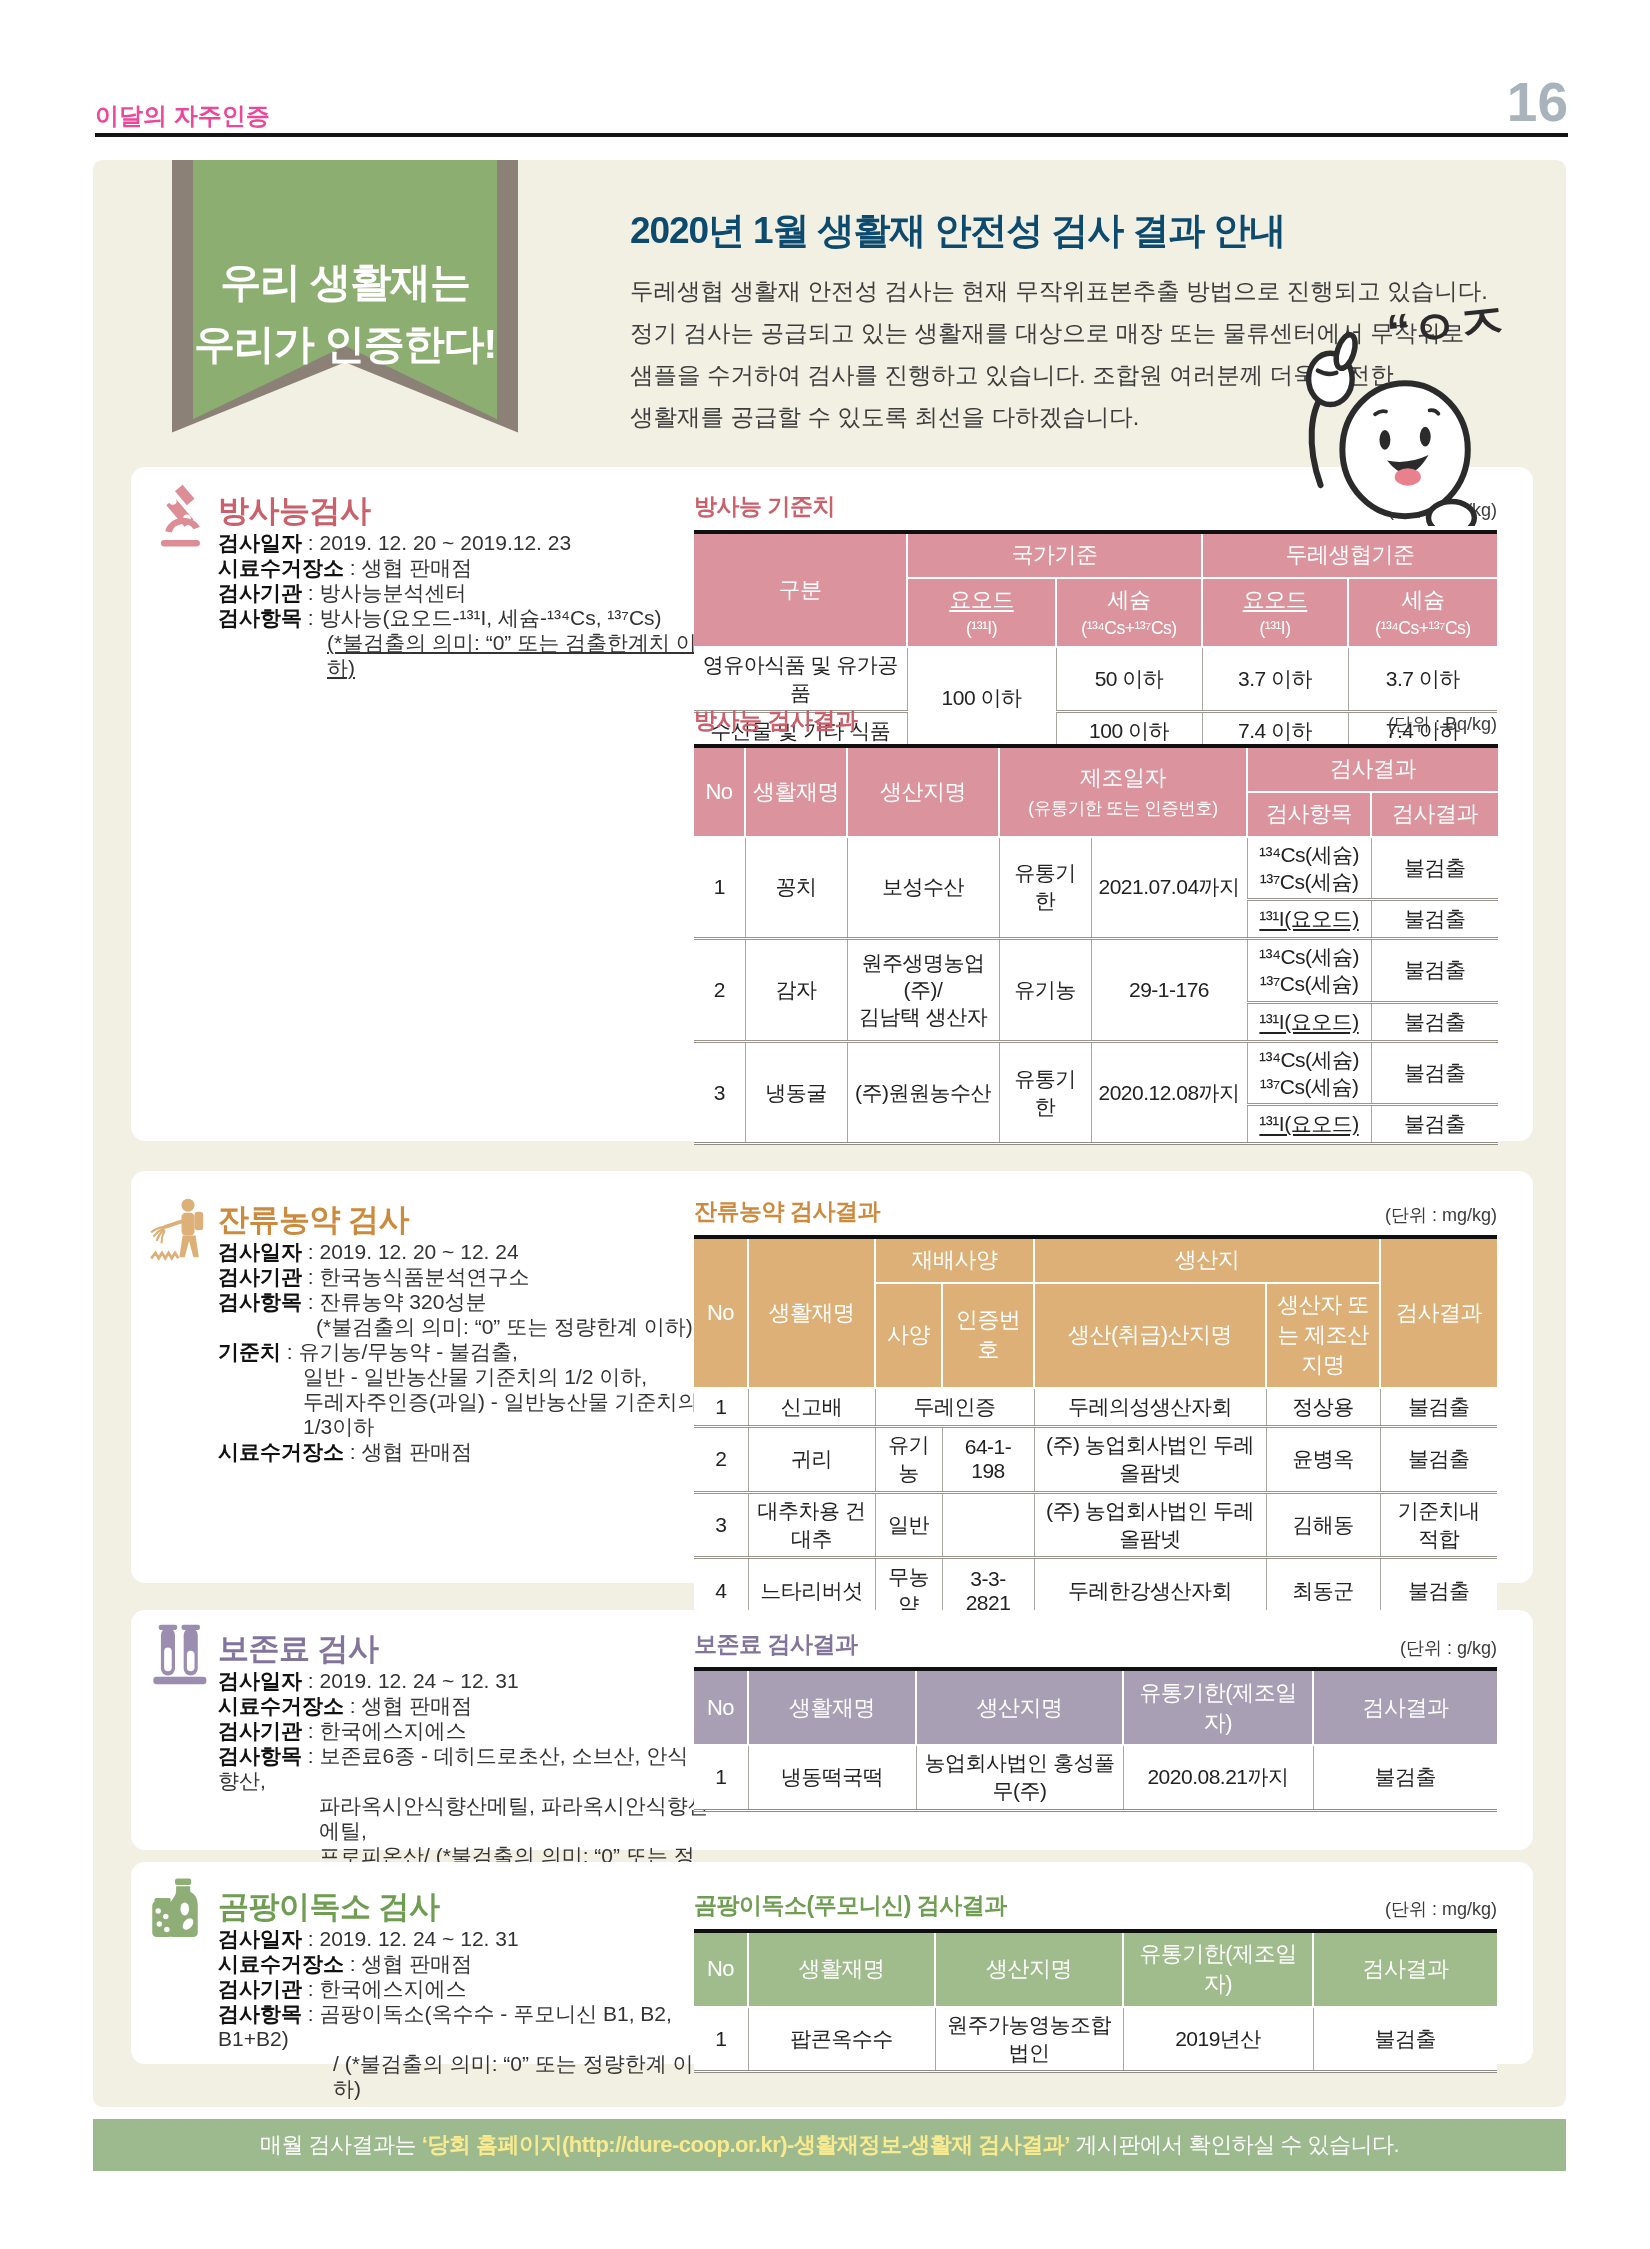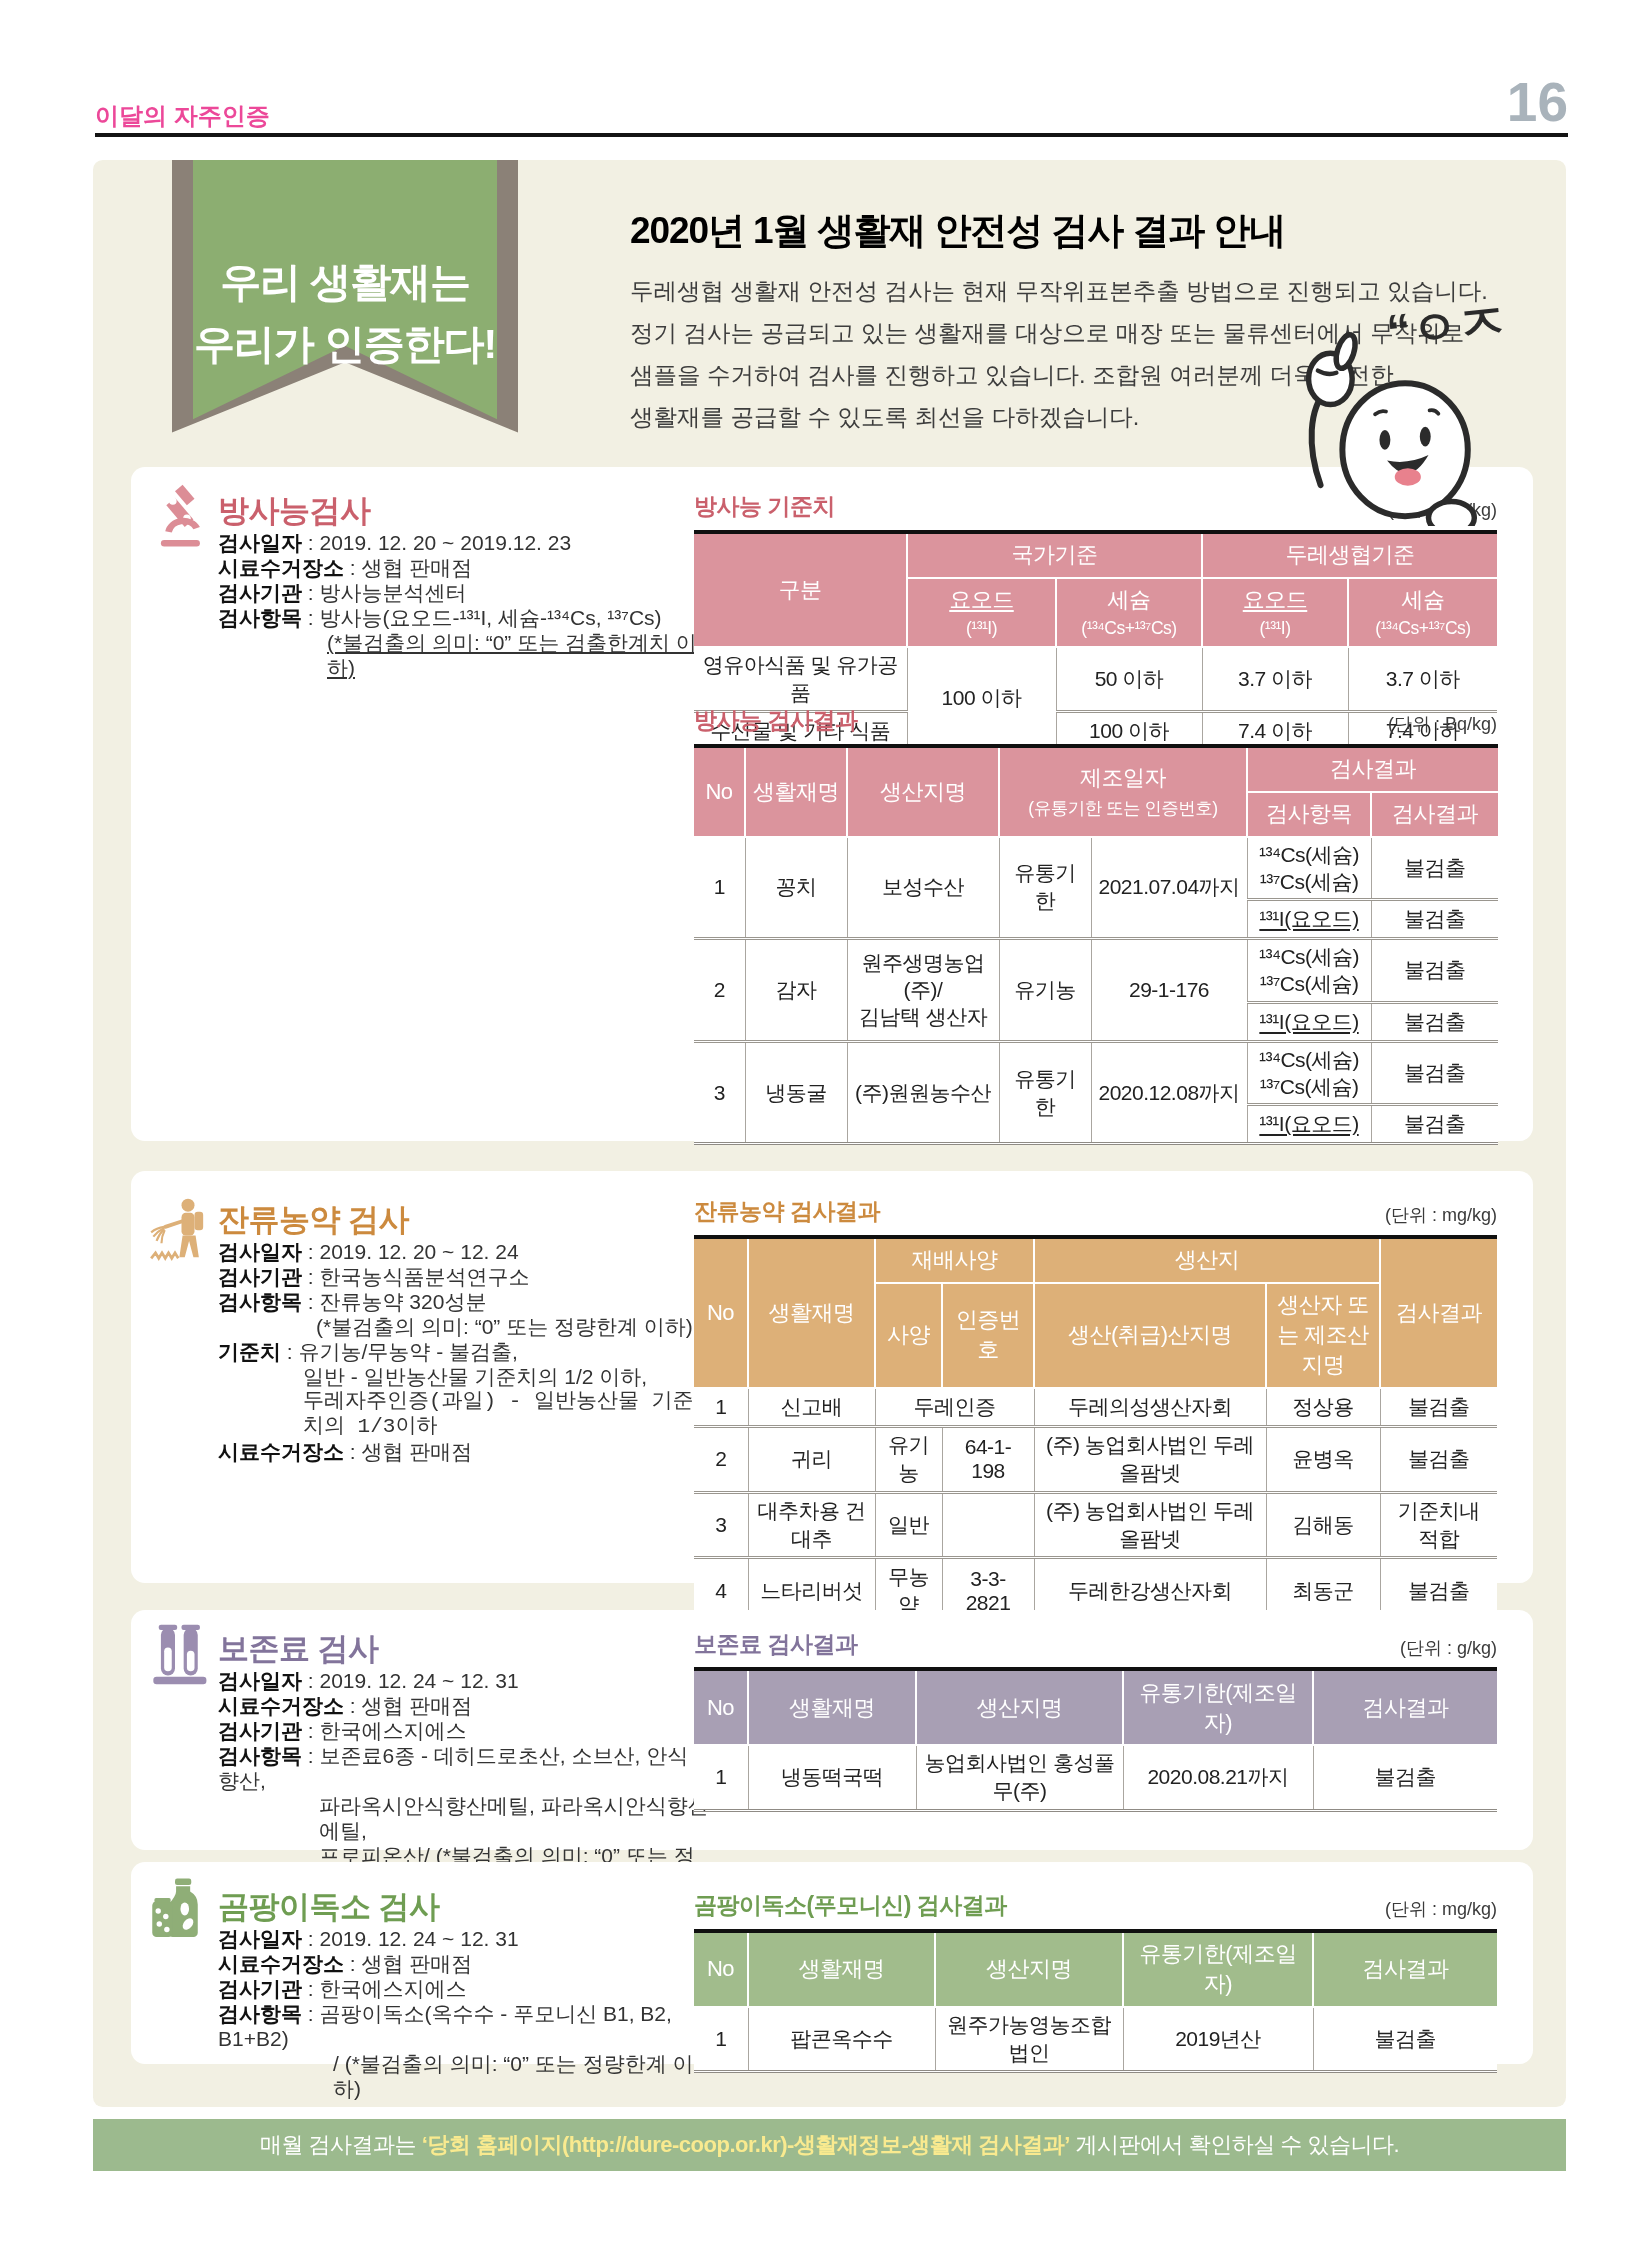--- a/index.html
+++ b/index.html
@@ -18,21 +18,21 @@
   .ribbon{position:absolute;left:172px;top:160px;width:346px;height:281px;z-index:4}
   .ribbon .outer{position:absolute;inset:0;background:#8b8177;
       clip-path:polygon(0 0,100% 0,100% 97%,50% 72%,0 97%)}
   .ribbon .inner{position:absolute;left:21px;right:21px;top:0;height:273px;background:#8cae71;
       clip-path:polygon(0 0,100% 0,100% 95%,50% 68%,0 95%)}
   .ribbon .txt{position:absolute;left:21px;right:21px;text-align:center;color:#fff;
       font-weight:bold;font-size:41px;letter-spacing:-1.1px;white-space:nowrap}
   .rt1{top:95px}.rt2{top:157px}
 
   .main-title{position:absolute;left:630px;top:206px;font-size:37px;font-weight:bold;
-      color:#000000;letter-spacing:-1.1px}
+      color:#0c4a6e;letter-spacing:-1.1px}
   .intro{position:absolute;left:630px;top:270px;width:884px;font-size:23.5px;line-height:42px;
       color:#3d3d3d;white-space:pre-line}
 
   
   .mascot{position:absolute;left:1266px;top:297px;width:240px;height:229px;z-index:6}
 
   
   .panel{position:absolute;left:131px;width:1402px;background:#fff;border-radius:14px;z-index:2}
   .p1{top:467px;height:674px}
   .p2{top:1171px;height:412px}
@@ -318,21 +318,21 @@
       <path d="M4,120 l8,-10 6,10 6,-10 6,10 6,-10 6,10 6,-10 6,10" stroke="#ddb078" stroke-width="5" fill="none"></path>
     </svg>
     <div class="sec-title c-tan" style="top:28px">잔류농약 검사</div>
     <div class="info" style="top:68px">
         <div><span class="lbl">검사일자</span> : 2019. 12. 20 ~ 12. 24</div>
         <div><span class="lbl">검사기관</span> : 한국농식품분석연구소</div>
         <div><span class="lbl">검사항목</span> : 잔류농약 320성분</div>
         <div class="indent" style="padding-left: 98px;">(*불검출의 의미: “0” 또는 정량한계 이하)</div>
         <div><span class="lbl">기준치</span> : 유기농/무농약 - 불검출,</div>
         <div class="indent" style="padding-left: 85px;">일반 - 일반농산물 기준치의 1/2 이하,</div>
-        <div class="indent" style="padding-left: 85px; font-family: Liberation Mono, monospace;">두레자주인증(과일) - 일반농산물 기준치의 1/3이하</div>
+        <div class="indent" style="padding-left: 85px;">두레자주인증(과일) - 일반농산물 기준치의 1/3이하</div>
         <div><span class="lbl">시료수거장소</span> : 생협 판매점</div>
       </div>
 
     <div class="tarea" style="top:25px">
       <div class="tlabel-row">
         <span class="tlabel c-tan">잔류농약 검사결과</span>
         <span class="tunit">(단위 : mg/kg)</span>
       </div>
       <div>
           <table class="rtable tan">

